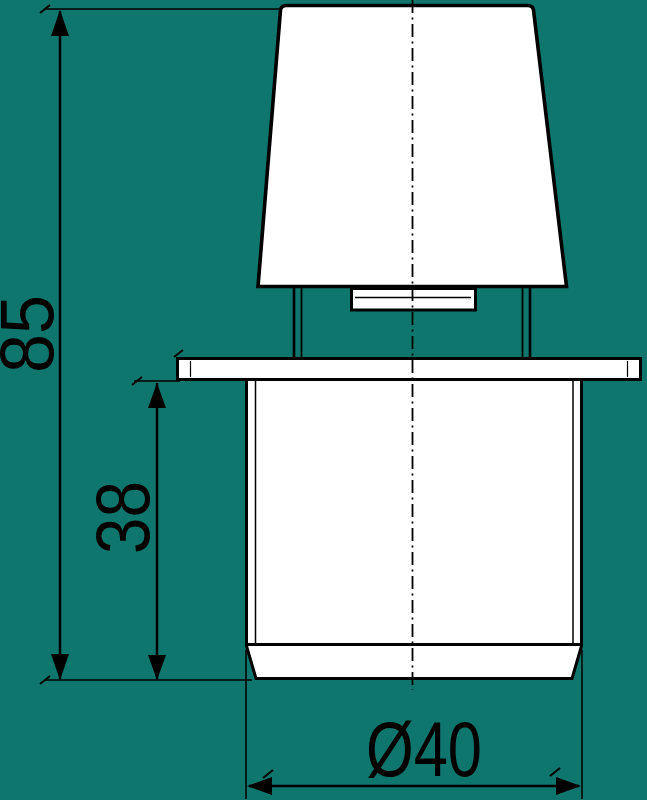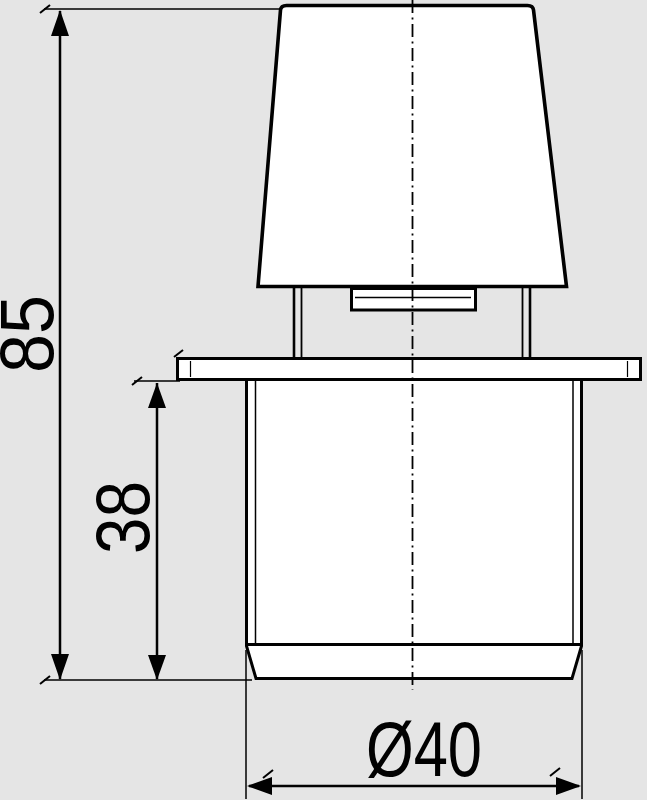--- a/index.html
+++ b/index.html
@@ -1,20 +1,20 @@
 <!DOCTYPE html>
 <html><head>
 <meta charset="utf-8">
 <style>
   html, body { margin: 0; padding: 0; background: #ffffff; }
   .canvas {
     position: relative;
     width: 647px;
     height: 800px;
-    background: #e5e5e5;
+    background: #0f766e;
     overflow: hidden;
     font-family: "Liberation Sans", sans-serif;
     text-align: right;
   }
   svg { display: block; }
   .stroke   { stroke: #010101; fill: none; }
   .fillwhite{ fill: #ffffff; }
   .arrow    { fill: #010101; stroke: none; }
   .dimtext  {
     fill: #010101;

